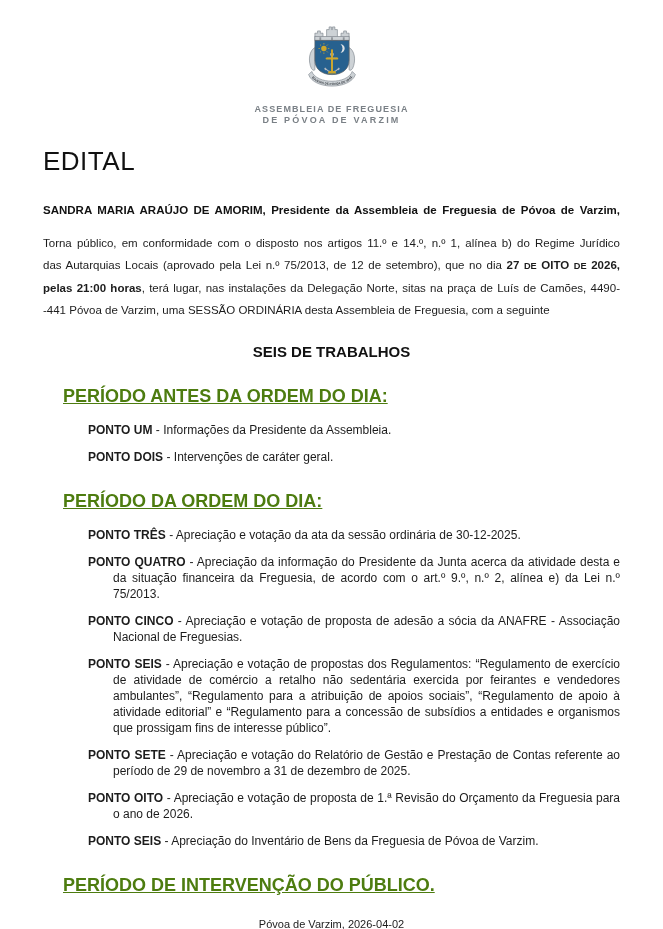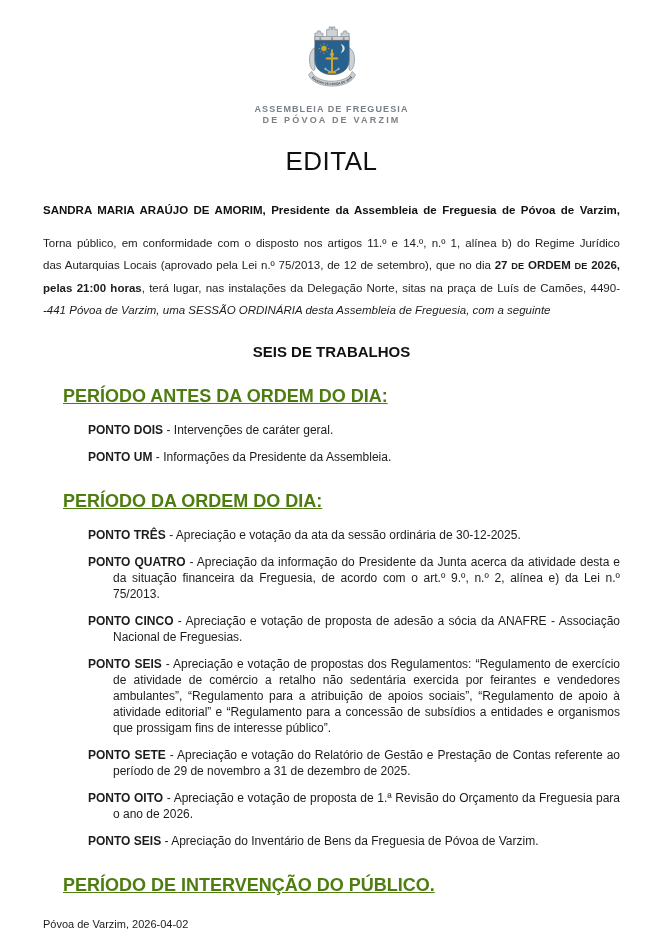--- a/index.html
+++ b/index.html
@@ -10,38 +10,38 @@
     color:#222;position:relative;overflow:hidden;
   }
   
   .doc-header{text-align:center;}
   .crest{display:block;margin:0 auto;}
   .caption{margin-top:4px;}
   .cap1{font-size:9px;font-weight:bold;color:var(--caption_gray);letter-spacing:1.1px;line-height:11px;}
   .cap2{font-size:9px;font-weight:bold;color:var(--caption_gray);letter-spacing:2.2px;line-height:11px;}
   .ribbon-text{font-size:3.3px;font-weight:bold;fill:#2f343a;letter-spacing:.1px;}
   
-  .title{font-size:26px;font-weight:400;text-align:center;margin:20px 0 0 0;letter-spacing:.5px;color:#111;}
+  .title{font-size:26px;font-weight:400;text-align:left;margin:20px 0 0 0;letter-spacing:.5px;color:#111;}
   
   .leader{font-size:11.5px;font-weight:bold;margin:26px 0 14px 0;line-height:15px;
           text-align:justify;text-align-last:justify;color:#111;}
   .body-par{margin-top:9px;}
   .jline{font-size:11.5px;line-height:22px;text-align:justify;text-align-last:justify;color:#1c1c1c;}
-  .jline.last{text-align:right;text-align-last:left;font-style:italic;}
+  .jline.last{text-align:right;text-align-last:left;}
   .b{font-weight:bold;}
   .sm{font-size:.8em;margin-top:37px;}
   
   .agenda-heading{font-size:15px;font-weight:bold;text-align:center;margin:22px 0 0 0;color:#111;}
   .section-title{font-size:18px;font-weight:bold;margin:26px 0 0 20px;color:#4d7c0f;text-decoration:underline;}
   .items{margin:15px 0 0 45px;}
   .item{font-size:12px;line-height:16px;text-align:justify;color:#1c1c1c;
         padding-left:25px;text-indent:-25px;margin-bottom:11px;}
   .item:last-child{margin-bottom:0;}
   
-  .place-date{font-size:11px;text-align:left;margin-top:22px;color:#1c1c1c;}
+  .place-date{font-size:11px;text-align:center;margin-top:22px;color:#1c1c1c;}
   .role{font-size:11px;text-align:center;margin-top:13px;line-height:14px;color:#1c1c1c;}
   svg .silver{fill:var(--silver);stroke:var(--silver_dark);stroke-width:.7;}
 </style>
 </head>
 <body>
 
 <div class="page">
 
   <header class="doc-header">
     <svg class="crest" width="90" height="76" viewBox="0 0 100 84">
@@ -90,31 +90,31 @@
       <div class="cap2">DE PÓVOA DE VARZIM</div>
     </div>
   </header>
 
   <h1 class="title">EDITAL</h1>
 
   <p class="leader">SANDRA MARIA ARAÚJO DE AMORIM, Presidente da Assembleia de Freguesia de Póvoa de Varzim,</p>
 
   <div class="body-par">
     <div class="jline"><span>Torna público, em conformidade com o disposto nos artigos 11.º e 14.º, n.º 1, alínea b) do Regime Jurídico</span></div>
-    <div class="jline"><span>das Autarquias Locais (aprovado pela Lei n.º 75/2013, de 12 de setembro), que no dia </span><span class="b">27 </span><span class="b sm">DE</span><span class="b"> ORDEM </span><span class="b sm">DE</span><span class="b"> 2026,</span></div>
+    <div class="jline"><span>das Autarquias Locais (aprovado pela Lei n.º 75/2013, de 12 de setembro), que no dia </span><span class="b">27 </span><span class="b sm">DE</span><span class="b"> OITO </span><span class="b sm">DE</span><span class="b"> 2026,</span></div>
     <div class="jline"><span class="b">pelas 21:00 horas</span><span>, terá lugar, nas instalações da Delegação Norte, sitas na praça de Luís de Camões, 4490-</span></div>
     <div class="jline last"><span>-441 Póvoa de Varzim, uma SESSÃO ORDINÁRIA desta Assembleia de Freguesia, com a seguinte</span></div>
   </div>
 
   <h2 class="agenda-heading">SEIS DE TRABALHOS</h2>
 
   <div class="section-title">PERÍODO ANTES DA ORDEM DO DIA:</div>
   <div class="items">
+    <div class="item"><span class="b">PONTO UM</span><span> - </span><span>Informações da Presidente da Assembleia.</span></div>
     <div class="item"><span class="b">PONTO DOIS</span><span> - </span><span>Intervenções de caráter geral.</span></div>
-    <div class="item"><span class="b">PONTO UM</span><span> - </span><span>Informações da Presidente da Assembleia.</span></div>
   </div>
 
   <div class="section-title">PERÍODO DA ORDEM DO DIA:</div>
   <div class="items">
     <div class="item"><span class="b">PONTO TRÊS</span><span> - </span><span>Apreciação e votação da ata da sessão ordinária de 30-12-2025.</span></div>
     <div class="item"><span class="b">PONTO QUATRO</span><span> - </span><span>Apreciação da informação do Presidente da Junta acerca da atividade desta e da situação financeira da Freguesia, de acordo com o art.º 9.º, n.º 2, alínea e) da Lei n.º 75/2013.</span></div>
     <div class="item"><span class="b">PONTO CINCO</span><span> - </span><span>Apreciação e votação de proposta de adesão a sócia da ANAFRE - Associação Nacional de Freguesias.</span></div>
     <div class="item"><span class="b">PONTO SEIS</span><span> - </span><span>Apreciação e votação de propostas dos Regulamentos: “Regulamento de exercício de atividade de comércio a retalho não sedentária exercida por feirantes e vendedores ambulantes”, “Regulamento para a atribuição de apoios sociais”, “Regulamento de apoio à atividade editorial” e “Regulamento para a concessão de subsídios a entidades e organismos que prossigam fins de interesse público”.</span></div>
     <div class="item"><span class="b">PONTO SETE</span><span> - </span><span>Apreciação e votação do Relatório de Gestão e Prestação de Contas referente ao período de 29 de novembro a 31 de dezembro de 2025.</span></div>
     <div class="item"><span class="b">PONTO OITO</span><span> - </span><span>Apreciação e votação de proposta de 1.ª Revisão do Orçamento da Freguesia para o ano de 2026.</span></div>

